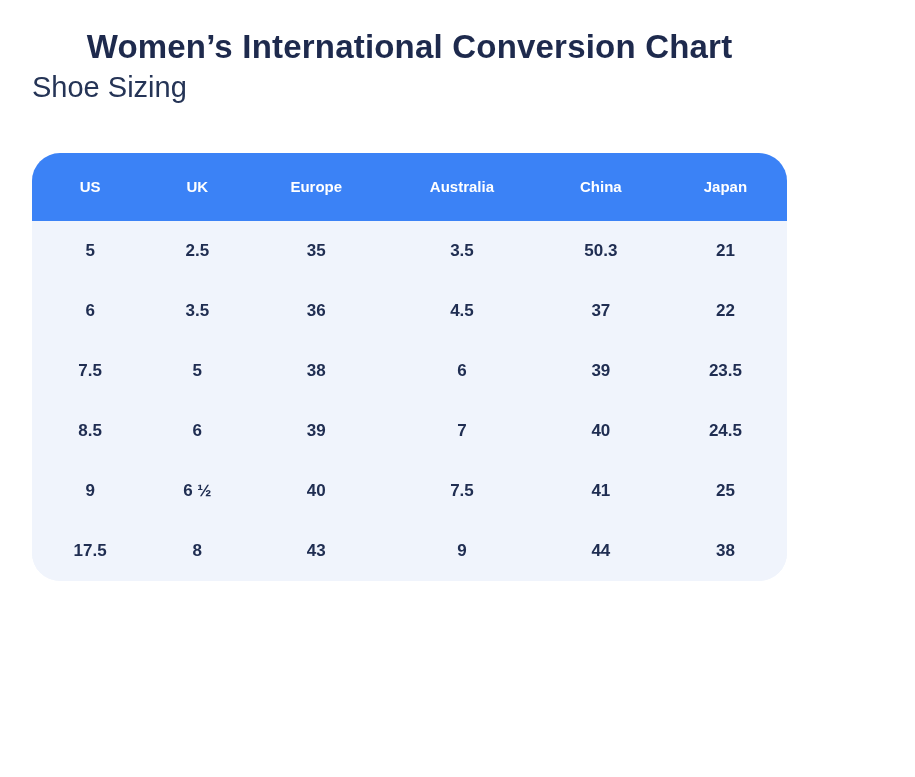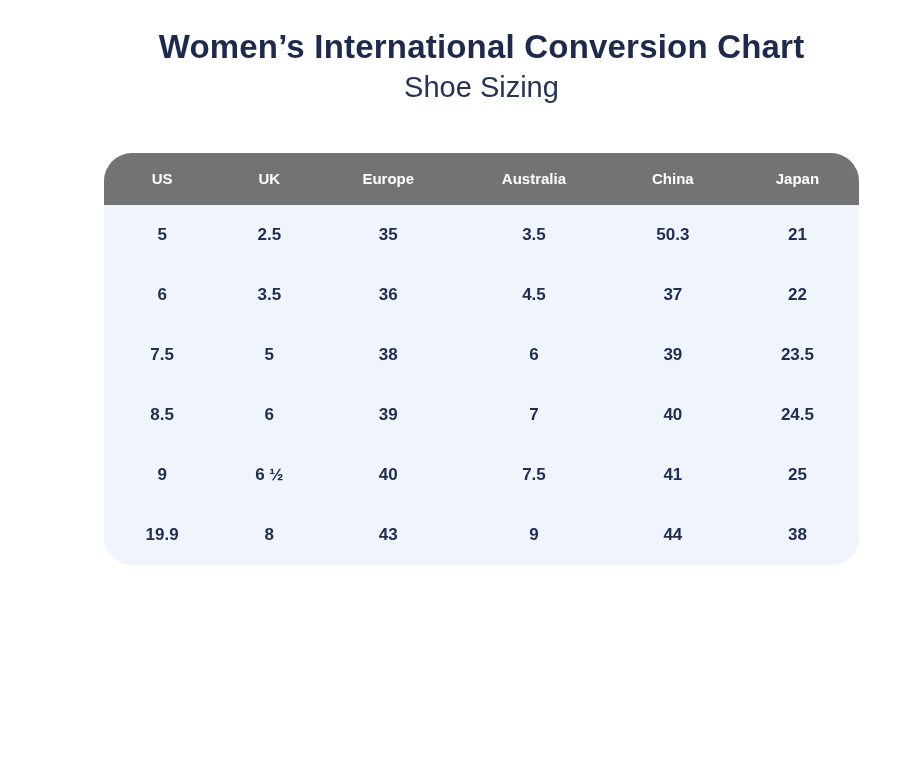--- a/index.html
+++ b/index.html
@@ -7,59 +7,58 @@
     padding: 0;
     background: #ffffff;
     font-family: "Liberation Sans", "DejaVu Sans", sans-serif;
   }
   body {
     width: 915px;
     height: 777px;
     overflow: hidden;
   }
   .content {
-    margin-left: 104px;
+    margin-left: 32px;
     width: 755px;
     padding-top: 26px;
   }
   .page-title {
     margin: 0;
     text-align: center;
     font-size: 33px;
     font-weight: bold;
     letter-spacing: 0.2px;
     color: #1E2A4D;
     line-height: 1.25;
   }
   .page-subtitle {
     margin: 2px 0 0 0;
-    text-align: center;
     font-size: 29px;
     font-weight: normal;
     color: #253456;
     line-height: 1.3;
   }
   .table-card {
     margin-top: 46px;
     border-radius: 28px;
     overflow: hidden;
     background: #F0F4FC;
   }
   table.size-table {
     width: 100%;
     border-collapse: separate;
     border-spacing: 0;
     table-layout: fixed;
   }
   table.size-table thead th {
-    background: #737373;
+    background: #3b82f6;
     color: #FFFFFF;
     font-size: 15px;
     font-weight: bold;
-    height: 52px;
+    height: 68px;
     text-align: center;
     vertical-align: middle;
     padding: 0;
   }
   table.size-table tbody td {
     height: 60px;
     text-align: center;
     vertical-align: middle;
     font-size: 17px;
     font-weight: 600;
@@ -136,21 +135,21 @@
           </tr>
           <tr>
             <td>9</td>
             <td>6 ½</td>
             <td>40</td>
             <td>7.5</td>
             <td>41</td>
             <td>25</td>
           </tr>
           <tr>
-            <td>19.9</td>
+            <td>17.5</td>
             <td>8</td>
             <td>43</td>
             <td>9</td>
             <td>44</td>
             <td>38</td>
           </tr>
         </tbody>
     </table>
   </div>
 </div>

